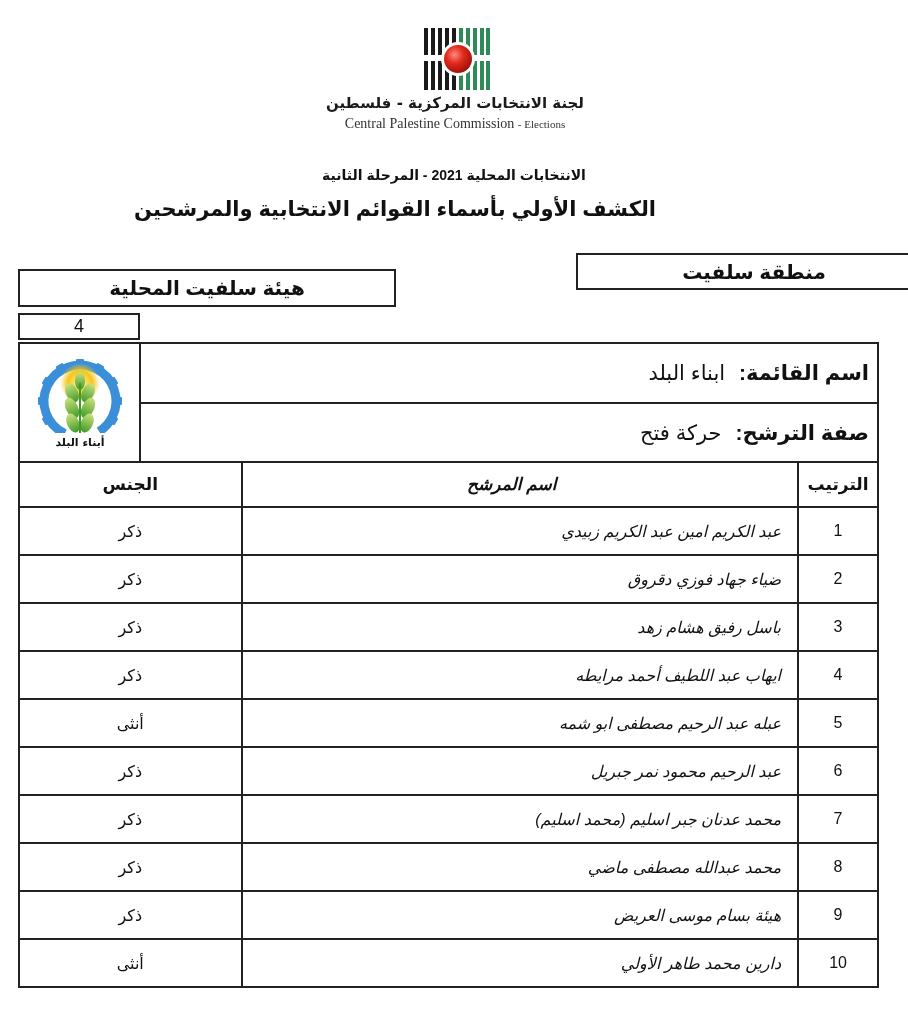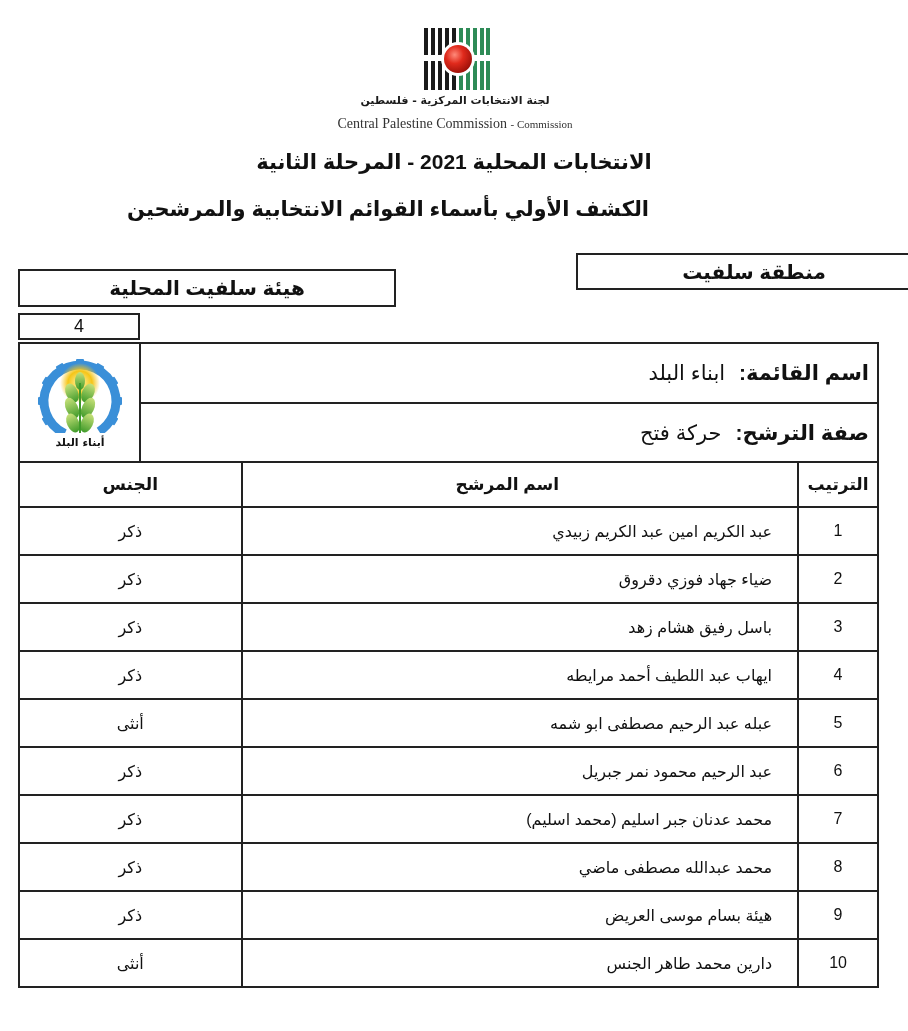--- a/index.html
+++ b/index.html
@@ -1,28 +1,28 @@
 <!DOCTYPE html>
 <html><head>
   <meta charset="utf-8">
   <style>
     * { box-sizing: border-box; margin: 0; padding: 0; }
     html, body { width: 908px; height: 1031px; background: #ffffff; overflow: hidden; }
     body { position: relative; font-family: "Liberation Sans", "DejaVu Sans", sans-serif; color: #111; }
 
     .logo { position: absolute; left: 424px; top: 28px; width: 66px; height: 62px; }
     .org-ar { position: absolute; left: 320px; top: 94px; width: 270px; text-align: center; direction: rtl;
-      font-family: "DejaVu Sans", sans-serif; font-weight: bold; font-size: 11px; color: #1a1a1a; letter-spacing: 0.2px; }
+      font-family: "DejaVu Sans", sans-serif; font-weight: bold; font-size: 15px; color: #1a1a1a; letter-spacing: 0.2px; }
     .org-en { position: absolute; left: 320px; top: 116px; width: 270px; text-align: center;
       font-family: "Liberation Serif", serif; font-size: 14px; color: #333; }
     .org-en .small { font-size: 11px; }
 
-    .title1 { position: absolute; left: 0; width: 908px; top: 150px; text-align: center; direction: rtl;
-      font-weight: bold; font-size: 21px; }
-    .title2 { position: absolute; left: 1px; width: 774px; top: 197px; text-align: center; direction: rtl;
+    .title1 { position: absolute; left: 0; width: 908px; top: 167px; text-align: center; direction: rtl;
+      font-weight: bold; font-size: 14px; }
+    .title2 { position: absolute; left: 8px; width: 774px; top: 197px; text-align: center; direction: rtl;
       font-weight: bold; font-size: 21px; }
 
     .box { position: absolute; border: 2px solid #222; display: flex; align-items: center; justify-content: center;
       direction: rtl; font-weight: bold; font-size: 20px; }
     .box-authority { left: 18px; top: 253px; width: 378px; height: 38px; margin-top: 16px; }
     .box-region { left: 576px; top: 253px; width: 356px; height: 37px; }
     .box-number { left: 18px; top: 313px; width: 122px; height: 27px; font-weight: normal; font-size: 18px; }
 
     .list-block { position: absolute; left: 18px; top: 342px; width: 861px; height: 121px; border: 2px solid #222; }
     .list-logo-cell { position: absolute; left: 0; top: 0; width: 121px; height: 117px; border-right: 2px solid #222;
@@ -30,21 +30,21 @@
     .list-row { position: absolute; left: 121px; right: 0; height: 58px; display: flex; align-items: center;
       direction: rtl; padding-right: 8px; font-size: 21px; }
     .list-row.r1 { top: 0; border-bottom: 2px solid #222; height: 60px; }
     .list-row.r2 { top: 60px; height: 57px; }
     .list-row .lbl { font-weight: bold; margin-left: 14px; }
 
     table.candidates { position: absolute; left: 18px; top: 461px; width: 861px; border-collapse: collapse; direction: rtl; }
     table.candidates td, table.candidates th { border: 2px solid #222; height: 48px; font-size: 16px; }
     table.candidates th { height: 45px; font-weight: bold; font-size: 17px; }
     .col-rank { width: 80px; text-align: center; }
-    .col-name { width: 558px; text-align: right; padding-right: 25px; }
+    .col-name { width: 558px; text-align: right; padding-right: 16px; font-style: italic; }
     .col-gender { width: 223px; text-align: center; }
     th.col-name { text-align: center; }
   </style>
 </head>
 <body>
 
 <svg class="logo" viewBox="0 0 66 62">
   <g fill="#1a1a1a">
     <rect x="0" y="0" width="4" height="62"></rect>
     <rect x="7" y="0" width="4" height="62"></rect>
@@ -67,21 +67,21 @@
       <stop offset="0.45" stop-color="#e02a1c"></stop>
       <stop offset="1" stop-color="#9a0f08"></stop>
     </radialGradient>
   </defs>
   <circle cx="34" cy="31" r="14" fill="url(#ballg)"></circle>
 </svg>
 
 <div class="org-ar">لجنة الانتخابات المركزية - فلسطين</div>
 <div class="org-en">
   <span>Central Palestine Commission</span>
-  <span class="small">- Commission</span>
+  <span class="small">- Elections</span>
 </div>
 
 <div class="title1">الانتخابات المحلية 2021 - المرحلة الثانية</div>
 <div class="title2">الكشف الأولي بأسماء القوائم الانتخابية والمرشحين</div>
 
 <div class="box box-authority">
   <span>هيئة سلفيت المحلية</span>
 </div>
 <div class="box box-region">
   <span>منطقة سلفيت</span>
@@ -194,17 +194,17 @@
         <td class="col-name">محمد عبدالله مصطفى ماضي</td>
         <td class="col-gender">ذكر</td>
       </tr>
       <tr>
         <td class="col-rank">9</td>
         <td class="col-name">هيئة بسام موسى العريض</td>
         <td class="col-gender">ذكر</td>
       </tr>
       <tr>
         <td class="col-rank">10</td>
-        <td class="col-name">دارين محمد طاهر الجنس</td>
+        <td class="col-name">دارين محمد طاهر الأولي</td>
         <td class="col-gender">أنثى</td>
       </tr>
     </tbody>
 </table>
 
 </body></html>

